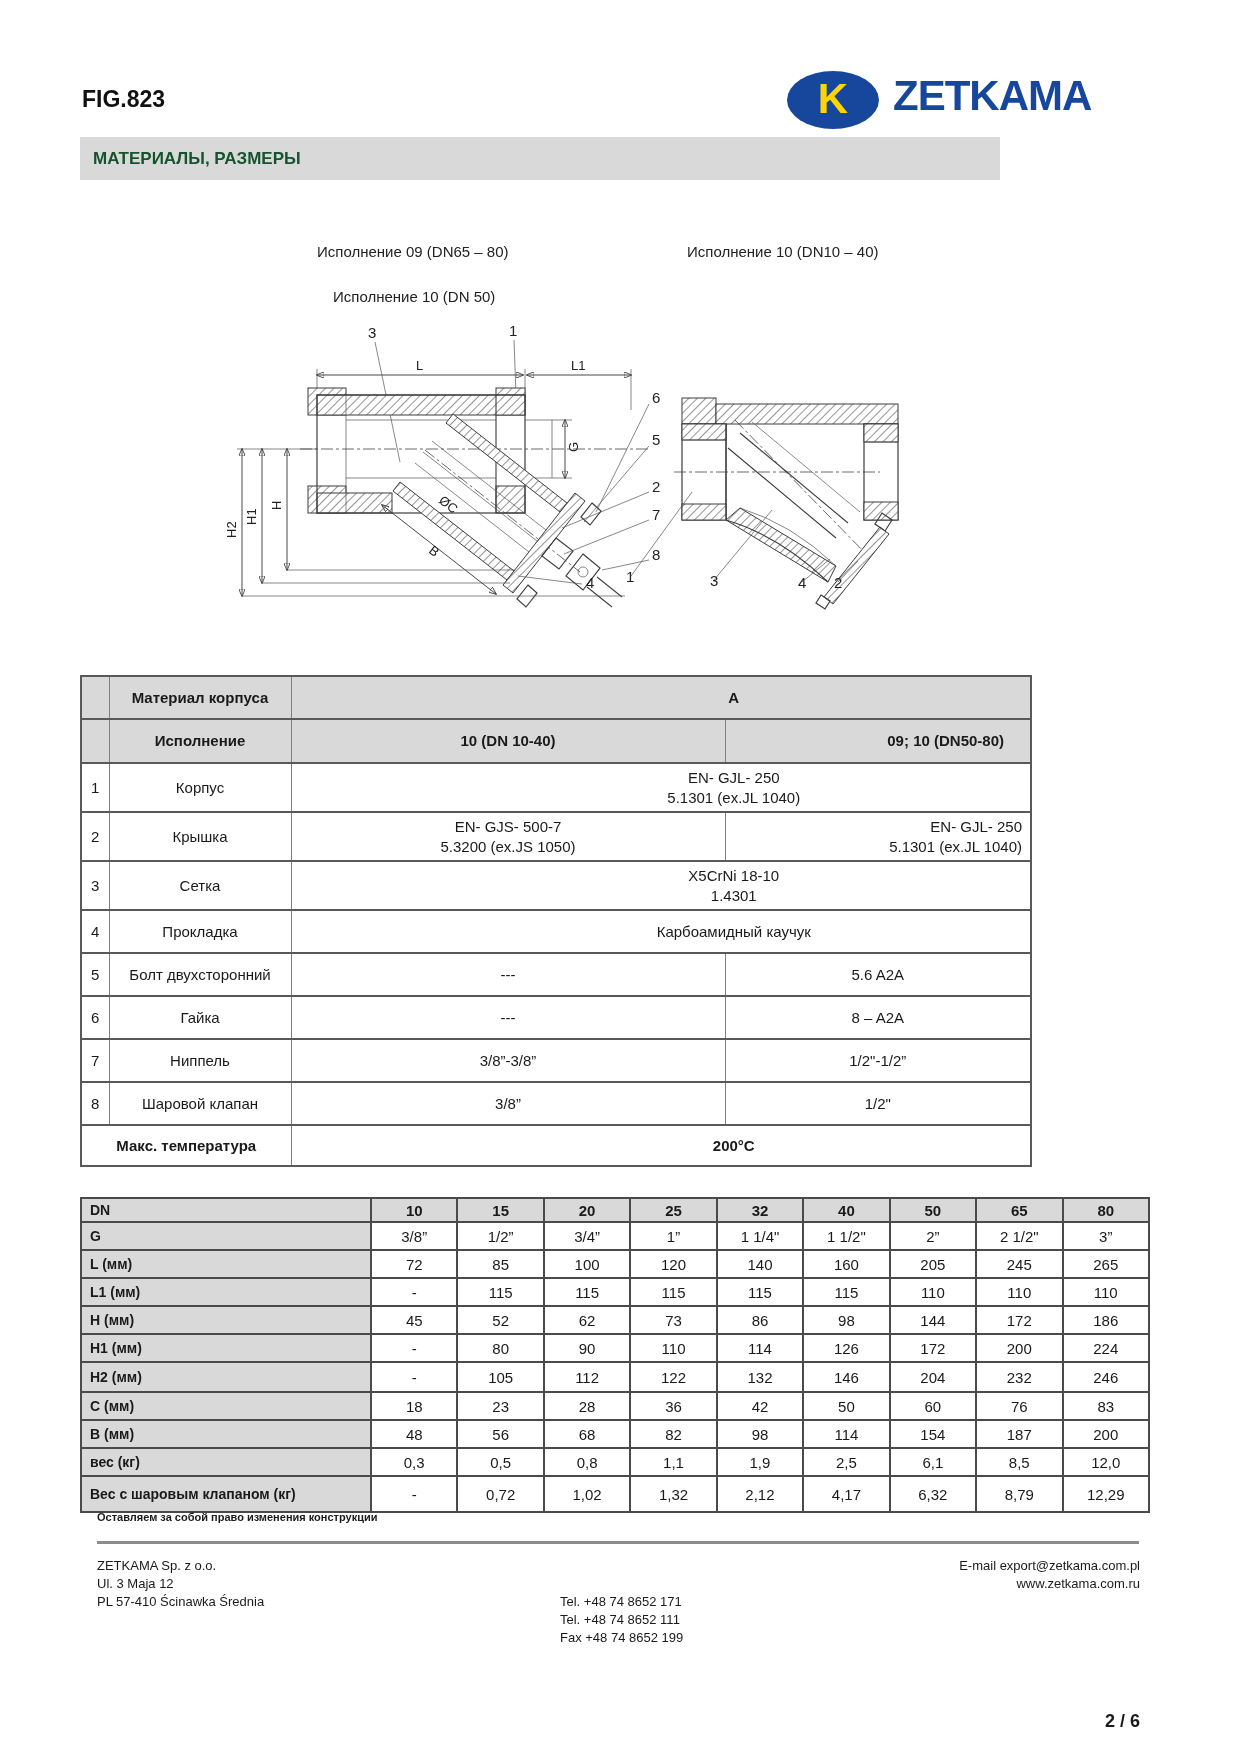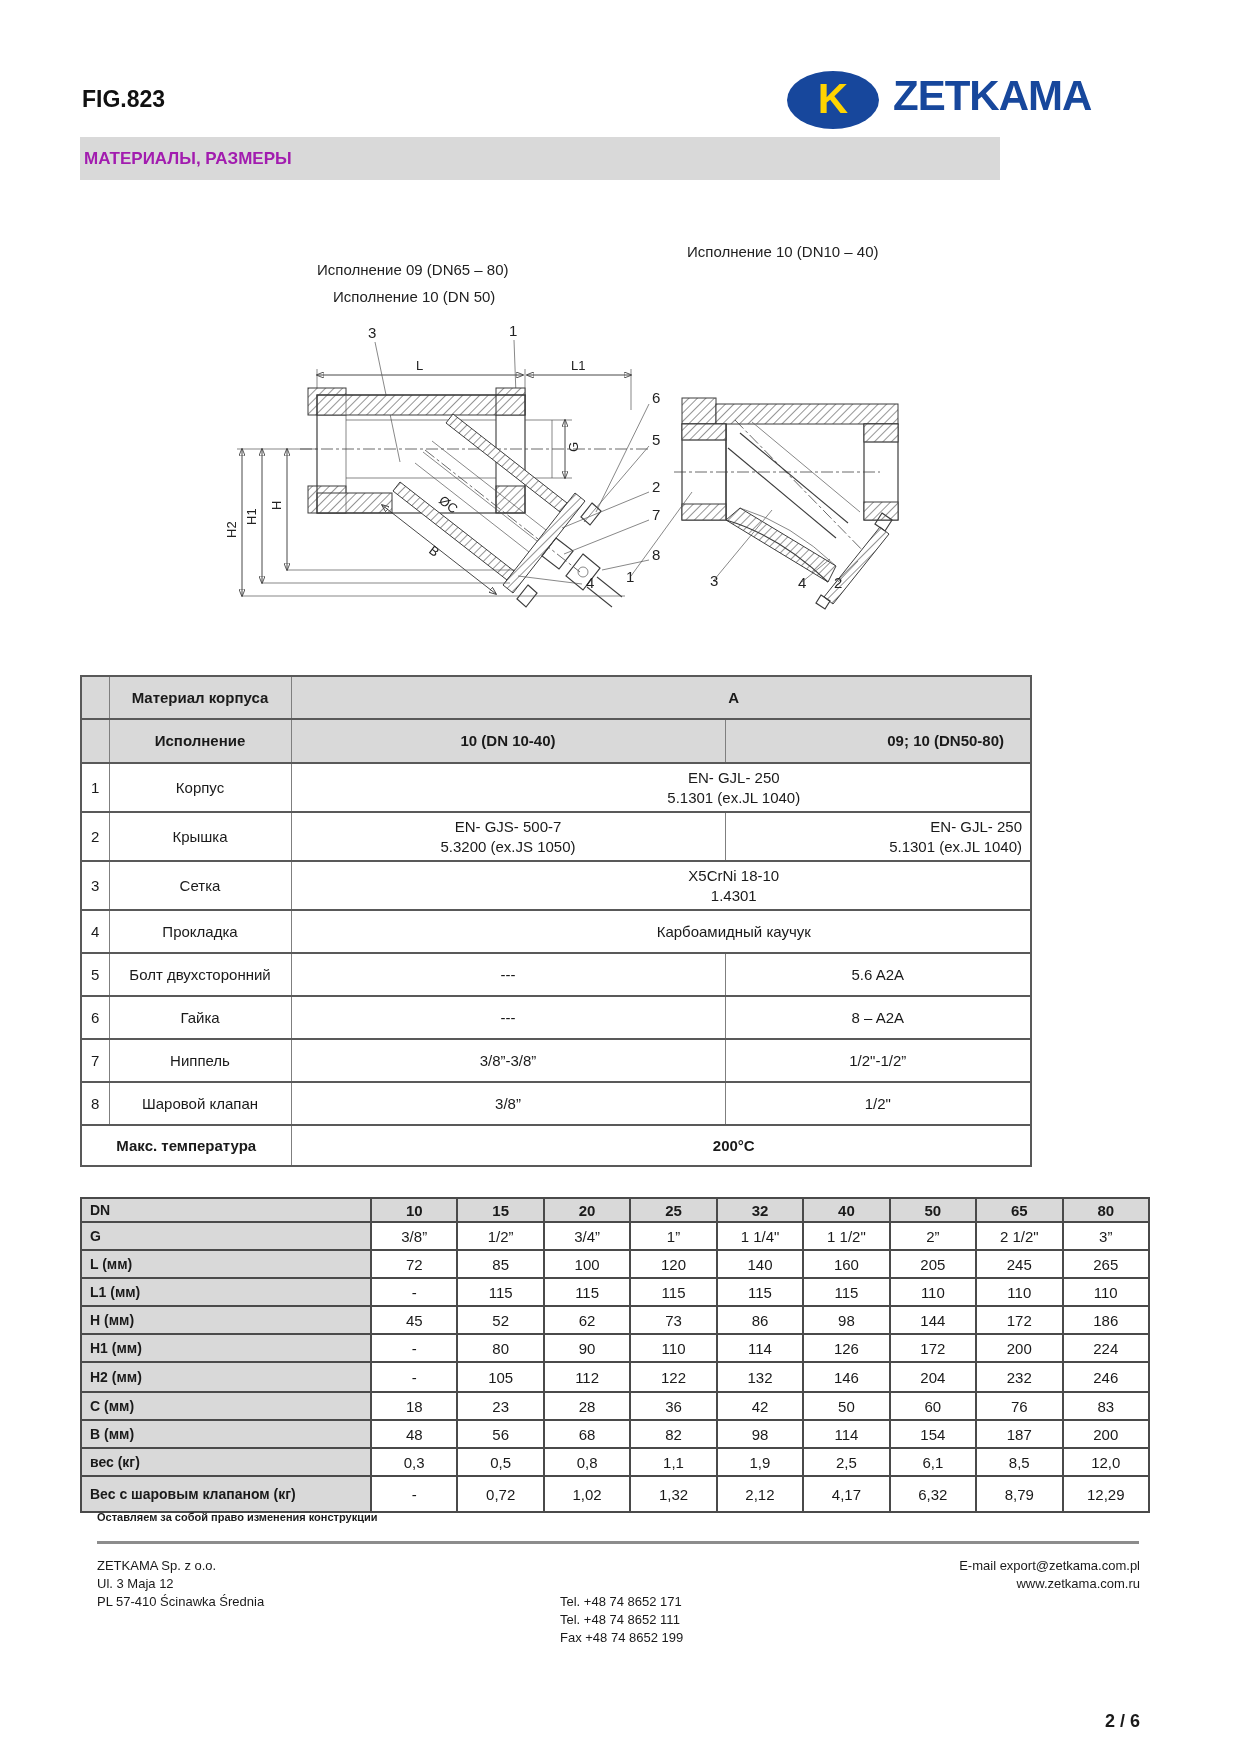--- a/index.html
+++ b/index.html
@@ -8,24 +8,24 @@
   .abs{position:absolute;}
 
   
   .fig-label{left:82px;top:86px;font-size:23px;font-weight:bold;color:#111;}
   .logo-ellipse{left:787px;top:71px;width:92px;height:58px;border-radius:50%;
                 background:var(--brand_blue);text-align:center;}
   .logo-k{display:block;line-height:56px;font-size:42px;font-weight:bold;color:var(--brand_yellow);}
   .logo-word{left:893px;top:72px;font-size:42px;font-weight:bold;color:var(--brand_blue);letter-spacing:-1px;}
 
   .section-bar{left:80px;top:137px;width:920px;height:43px;background:var(--header_gray);}
-  .section-title{padding-left:4px;line-height:43px;font-size:17px;font-weight:bold;color:#a21caf;}
+  .section-title{padding-left:13px;line-height:43px;font-size:17px;font-weight:bold;color:#14532d;}
 
   .cap{font-size:15px;color:#222;}
-  .cap1{left:317px;top:261px;text-align:center;}
+  .cap1{left:317px;top:243px;text-align:center;}
   .cap2{left:333px;top:288px;}
   .cap3{left:667px;top:243px;margin-left:20px;}
 
   
   .drawings{left:180px;top:270px;}
   svg line{stroke:#3c3c3c;stroke-width:1.1;}
   svg path{fill:none;stroke:#3c3c3c;stroke-width:1.1;}
   svg .thin{stroke:#555;stroke-width:0.7;}
   svg .dim{stroke:#333;stroke-width:0.9;}
   svg .cl{stroke:#444;stroke-width:0.8;stroke-dasharray:12 3 3 3;}

